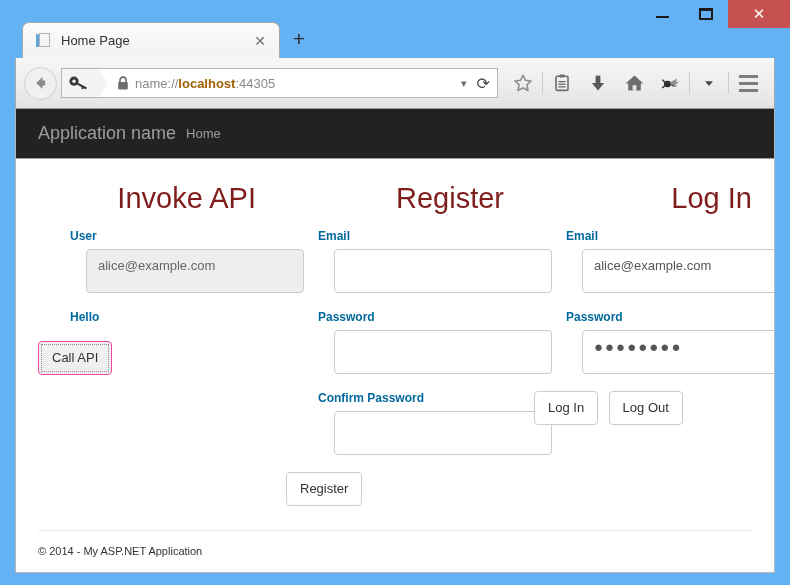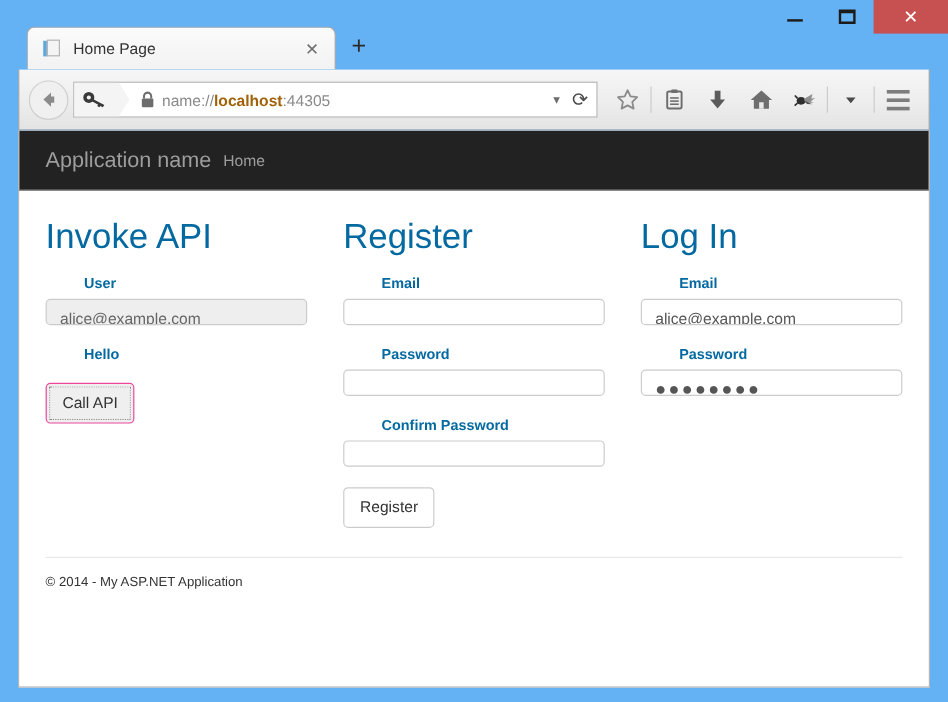--- a/index.html
+++ b/index.html
@@ -252,46 +252,48 @@
   }
   .col {
     width: 250px;
     margin-right: 30px;
   }
   .col:last-child { margin-right: 0; }
 
   h1.colhead {
     font-size: 29px;
     font-weight: 400;
-    color: #0369a1;
+    color: #7f1d1d;
     margin: 6px 0 14px 0;
     line-height: 1.1;
+    text-align: right;
   }
   label.fl {
     display: block;
     font-size: 12px;
     font-weight: bold;
     color: #0369a1;
     margin-bottom: 6px;
     margin-left: 32px;
   }
   .fieldgroup { margin-bottom: 17px; }
   .inp {
     width: 100%;
-    height: 22px;
+    height: 44px;
     border: 1px solid #cccccc;
     border-radius: 4px;
     background: #fff;
     font-size: 13px;
     color: #555;
     padding: 0 11px;
     font-family: "Liberation Sans", sans-serif;
     line-height: 32px;
     white-space: nowrap;
     overflow: hidden;
+    margin-left: 48px;
   }
   .inp.disabled {
     background: #eeeeee;
     color: #666;
   }
   .inp.pw {
     letter-spacing: 2px;
     font-size: 15px;
     color: #555;
   }
@@ -494,20 +496,24 @@
           <div class="fieldgroup">
             <label class="fl">Email</label>
             <div class="inp">alice@example.com</div>
           </div>
 
           <div class="fieldgroup">
             <label class="fl">Password</label>
             <div class="inp pw">●●●●●●●●</div>
           </div>
 
+          <div class="btnrow">
+            <button class="btn">Log In</button>
+            <button class="btn">Log Out</button>
+          </div>
         </div>
 
       </div>
     </div>
 
     <div class="footer-spacer"></div>
     <div class="footer">
       <span>© 2014 - My ASP.NET Application</span>
     </div>
 

